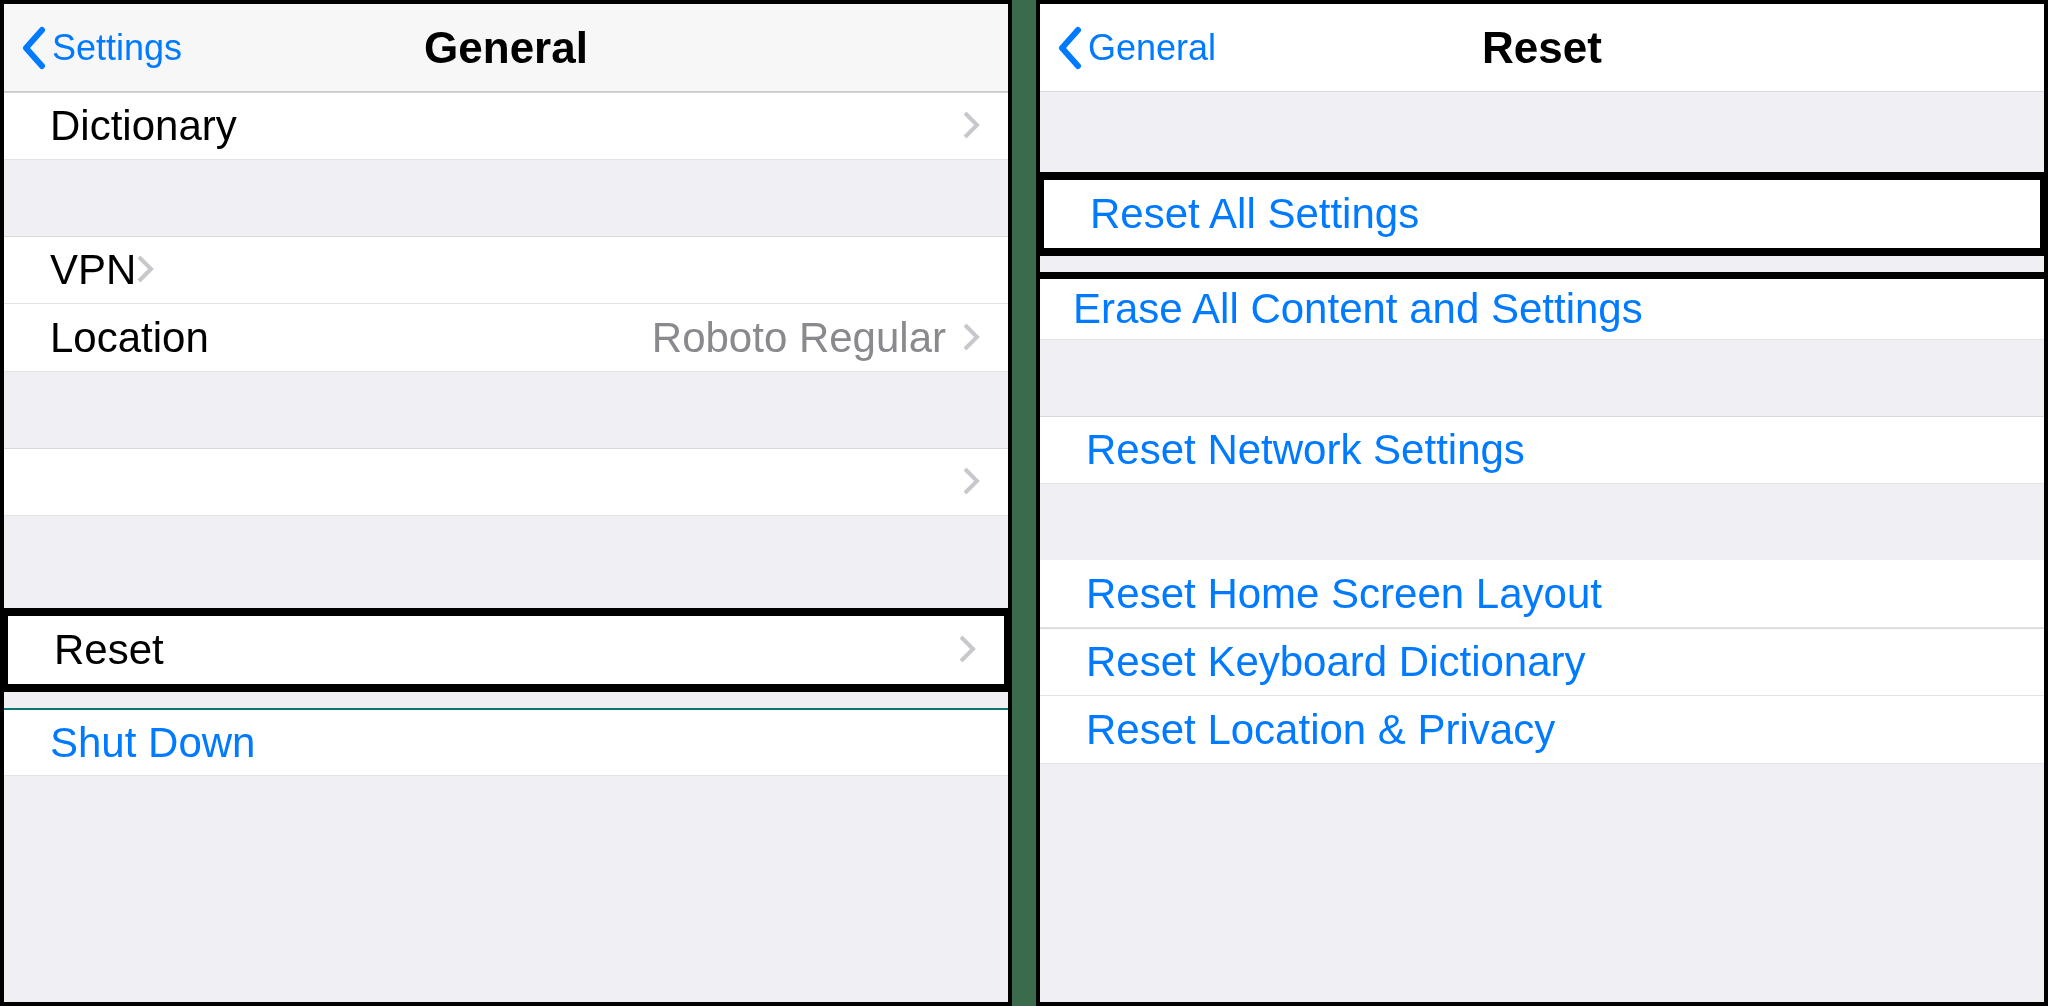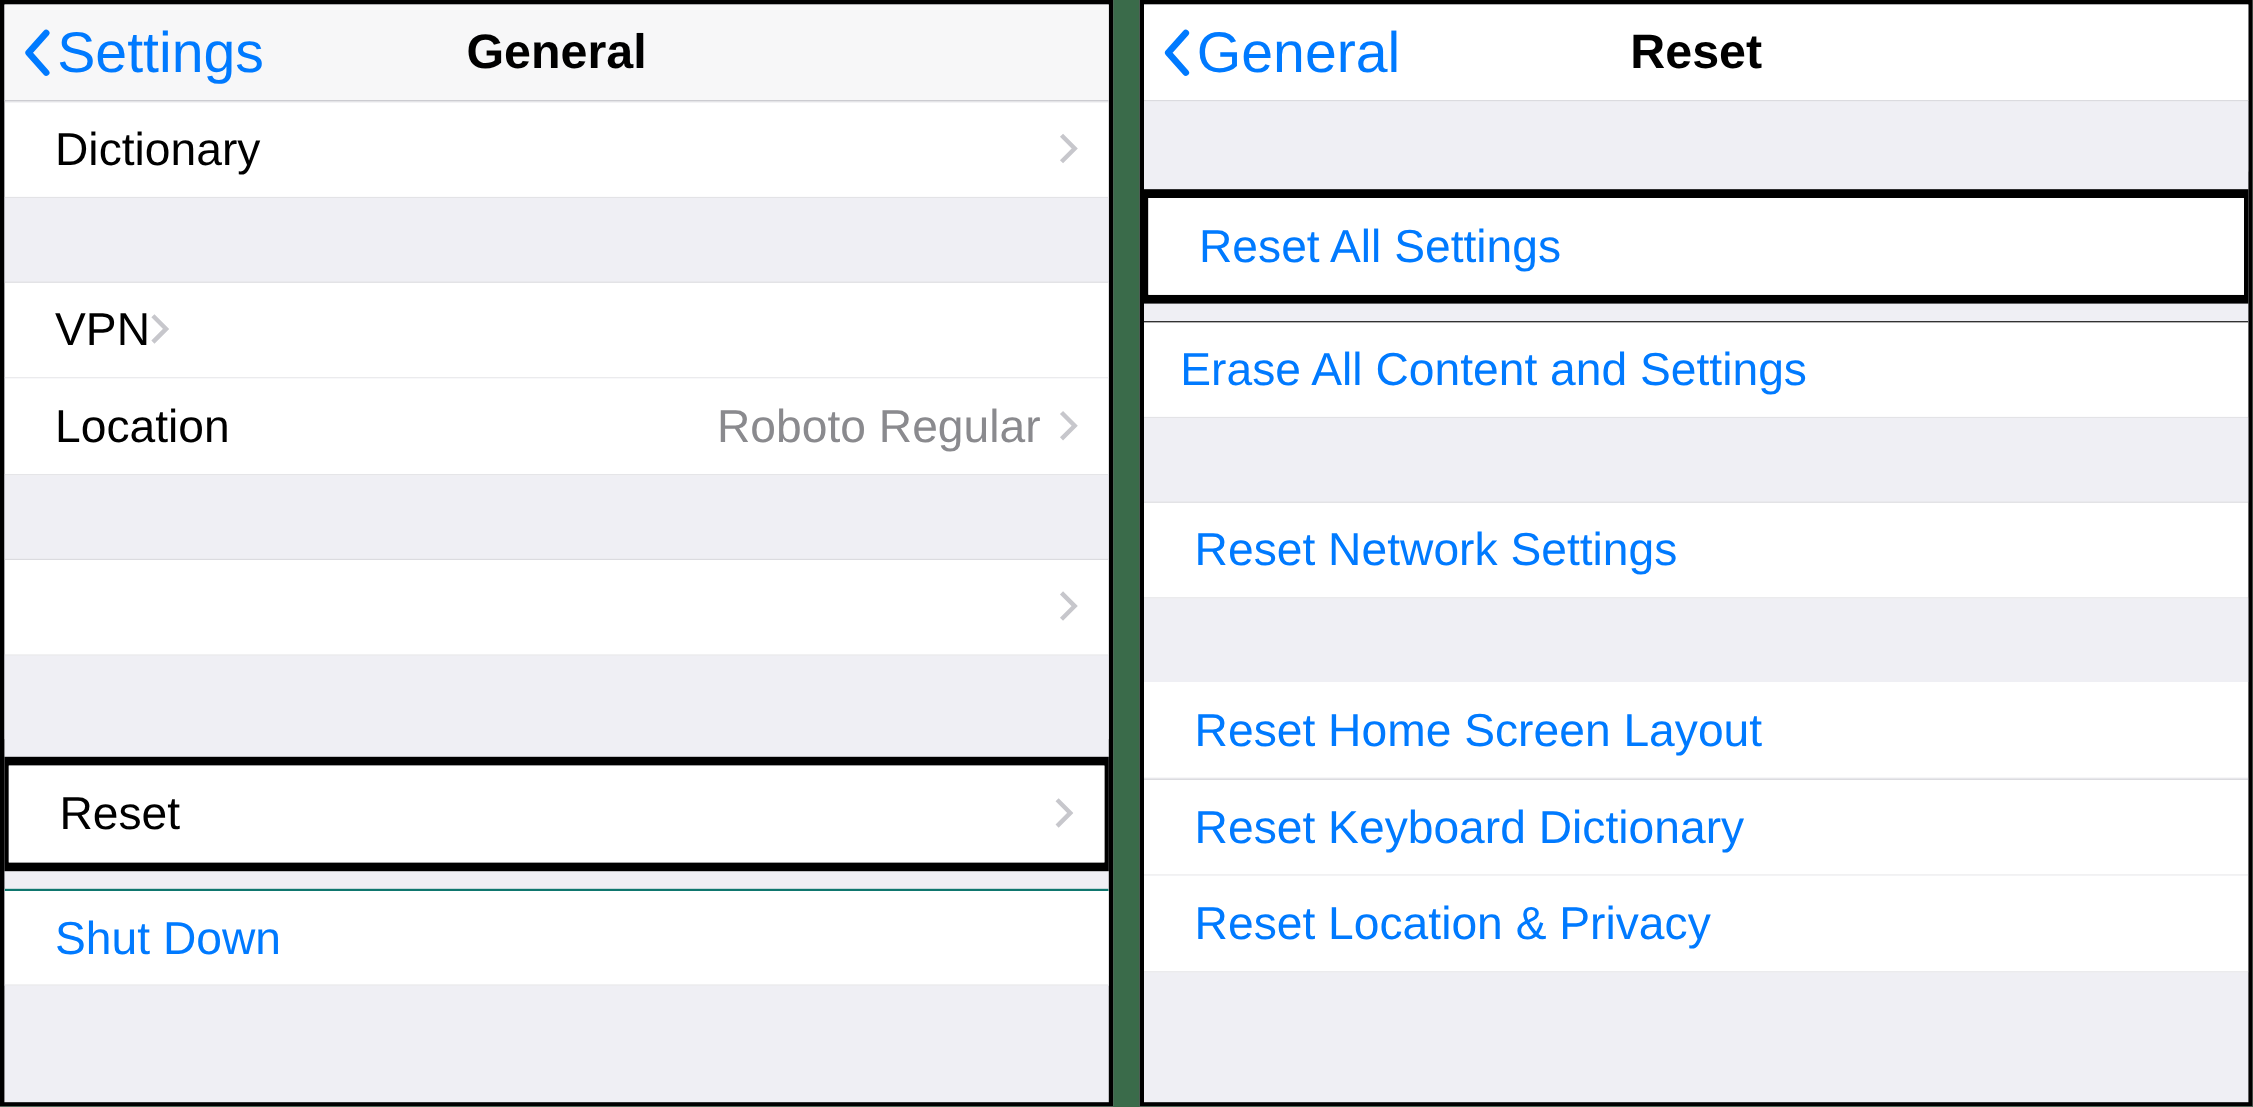--- a/index.html
+++ b/index.html
@@ -30,21 +30,21 @@
       align-items: center;
       position: relative;
       padding: 0 16px;
     }
     .navbar.plain { background: #fff; border-bottom: 1px solid #d8d8dc; }
     .back-group {
       display: flex;
       align-items: center;
       gap: 6px;
       color: #007aff;
-      font-size: 52px;
+      font-size: 36px;
       font-weight: 400;
       cursor: pointer;
     }
     .back-chevron {
       width: 26px;
       height: 44px;
     }
     .title {
       position: absolute;
       left: 50%;
@@ -54,21 +54,21 @@
       color: #000;
     }
 
     .scroll { flex: 1; overflow: hidden; }
 
     .spacer { height: 76px; background: #efeff4; }
     .spacer.small { height: 64px; }
 
     .row {
       background: #fff;
-      height: 88px;
+      height: 68px;
       display: flex;
       align-items: center;
       padding: 0 28px 0 46px;
       border-bottom: 1px solid #e3e3e6;
       position: relative;
       font-size: 42px;
     }
     .row:first-of-group { border-top: 1px solid #e3e3e6; }
     .row .label { color: #000; flex: 0 0 auto; }
     .row .label.blue { color: #007aff; }
@@ -178,21 +178,21 @@
 
   <div class="scroll">
     <div class="spacer small"></div>
 
     <div class="highlight-box">
       <div class="row">
         <span class="label blue">Reset All Settings</span>
       </div>
     </div>
 
-    <div class="row" style="border-top:1px solid #000000;padding-left:33px;">
+    <div class="row" style="border-top:7px solid #000000;padding-left:33px;">
       <span class="label blue">Erase All Content and Settings</span>
     </div>
 
     <div class="spacer"></div>
 
     <div class="row group-top">
       <span class="label blue">Reset Network Settings</span>
     </div>
 
     <div class="spacer"></div>

